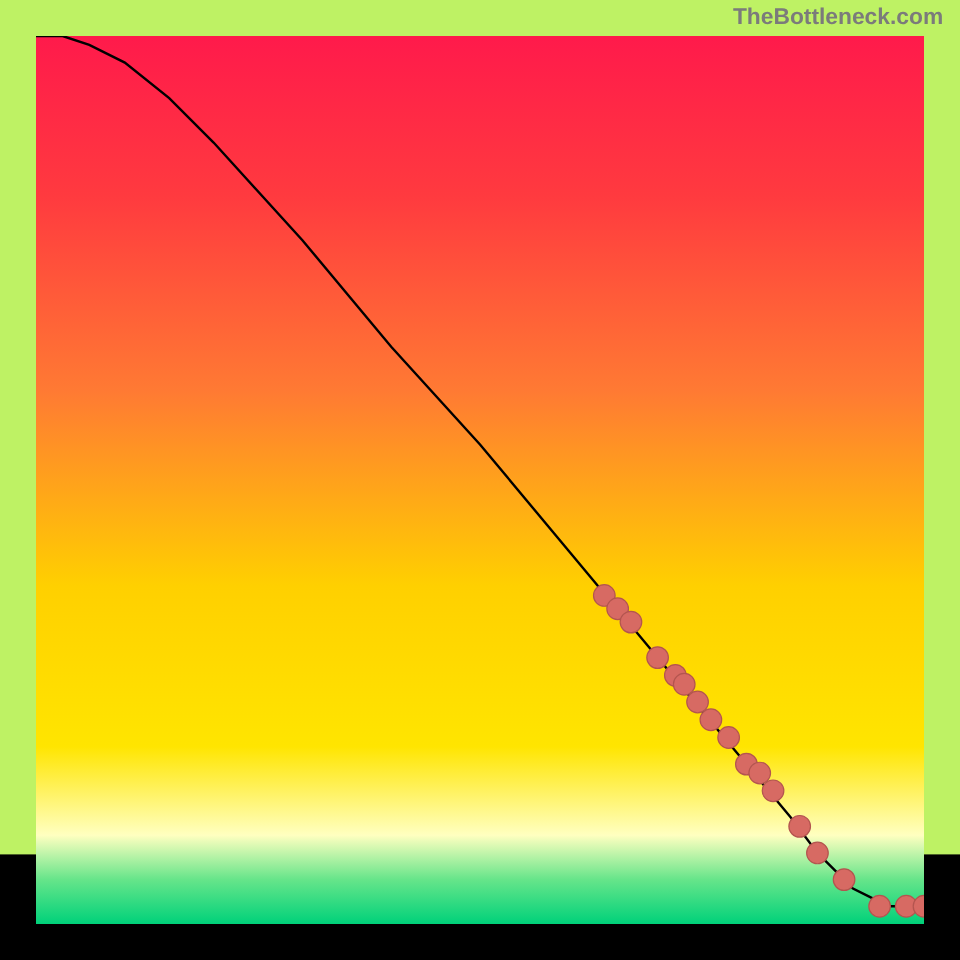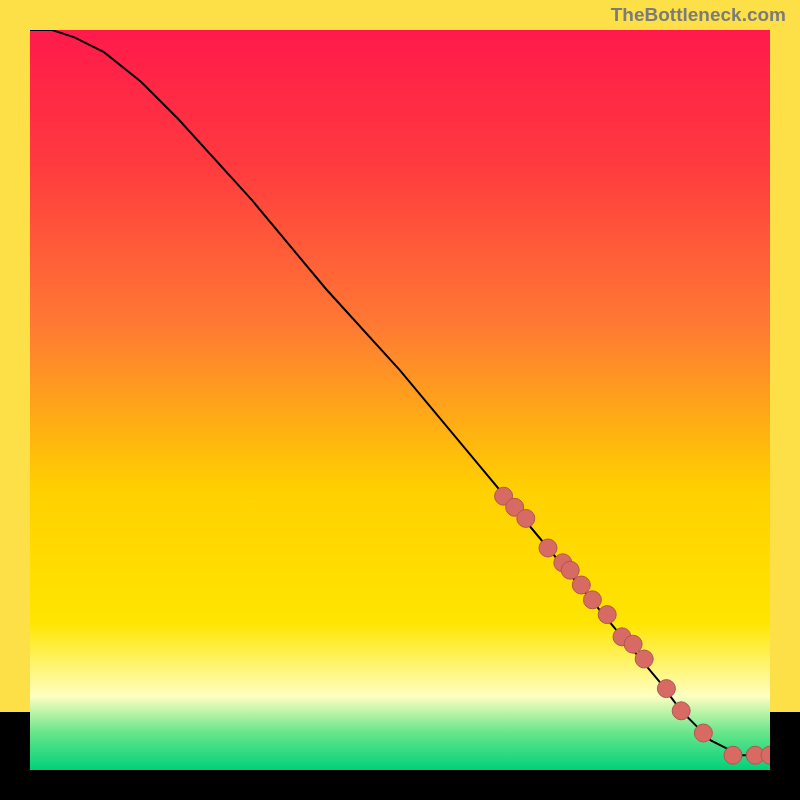--- a/index.html
+++ b/index.html
@@ -7,21 +7,21 @@
     padding: 0;
     width: 800px;
     height: 800px;
     background: #000;
     overflow: hidden;
   }
   .frame {
     position: relative;
     width: 800px;
     height: 712px;
-    background: #fde047;
+    background: #bef264;
   }
   .watermark {
     position: absolute;
     top: 4px;
     right: 14px;
     color: #7b7b7b;
     font-family: Arial, Helvetica, sans-serif;
     font-size: 19px;
     font-weight: bold;
     letter-spacing: 0px;

